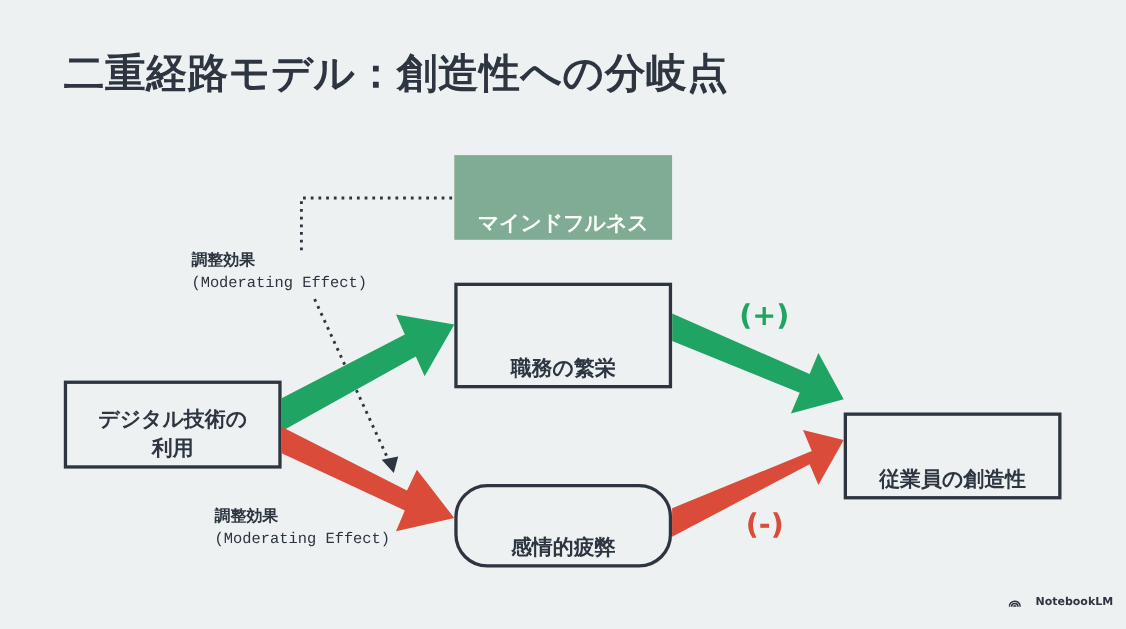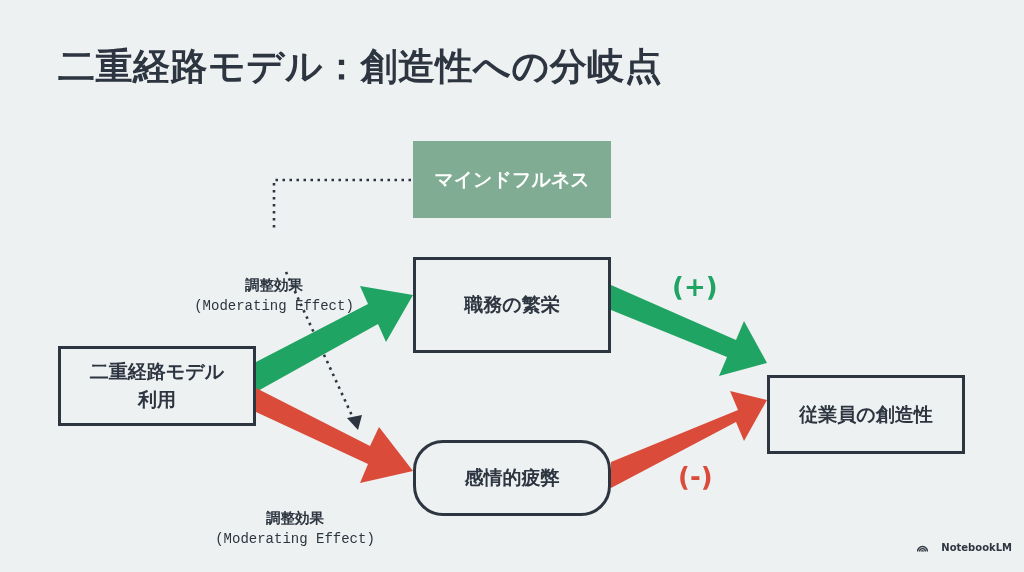--- a/index.html
+++ b/index.html
@@ -12,30 +12,30 @@
   }
   .title {
     position: absolute; left: 58px; top: 42px;
     font-size: 37px; font-weight: bold; letter-spacing: 0.5px;
     color: #2c3540; white-space: nowrap; font-family: Liberation Mono, monospace;
   }
   svg.canvas { position: absolute; left: 0; top: 0; }
   .box {
     position: absolute; box-sizing: border-box;
     border: 3px solid #2c3540; background: #eef1f2;
-    display: flex; align-items: center; justify-content: center;
+    display: flex; align-items: flex-end; justify-content: center;
     text-align: center; font-weight: bold; font-size: 19px; line-height: 1.45;
     color: #2c3540;
   }
   .box.mind {
     border: none; background: #7fac92; color: #ffffff; font-size: 19px;
   }
   .label {
-    position: absolute; text-align: center; font-size: 14.5px; line-height: 1.55;
-    color: #2c3540; white-space: nowrap; font-weight: bold; margin-top: 48px;
+    position: absolute; text-align: left; font-size: 14.5px; line-height: 1.55;
+    color: #2c3540; white-space: nowrap; font-weight: bold;
   }
   .label .en { font-weight: normal; font-size: 14px; font-family: Liberation Mono, monospace; }
   .sign {
     position: absolute; font-size: 26px; font-weight: bold; white-space: nowrap;
   }
   .brand {
     position: absolute; right: 12px; bottom: 19px;
     font-size: 10px; font-weight: bold; color: #2c3540;
     display: flex; align-items: center; gap: 13px;
   }
@@ -64,21 +64,21 @@
 
   <path d="M611,462 L738,410 L730,391 L767,400 L744,441 L736,422 L611,488 Z" fill="#db4b3a"></path>
 </svg>
 
 <div class="box mind" style="left:413px; top:141px; width:198px; height:77px;">
   <span>マインドフルネス</span>
 </div>
 
 <div class="box" style="left:58px; top:346px; width:198px; height:80px;">
   <span>
-    <span>二重経路モデル</span><br>
+    <span>デジタル技術の</span><br>
     <span>利用</span>
   </span>
 </div>
 
 <div class="box" style="left:413px; top:257px; width:198px; height:96px;">
   <span>職務の繁栄</span>
 </div>
 
 <div class="box" style="left:413px; top:440px; width:198px; height:76px;border-radius:30px;">
   <span>感情的疲弊</span>

